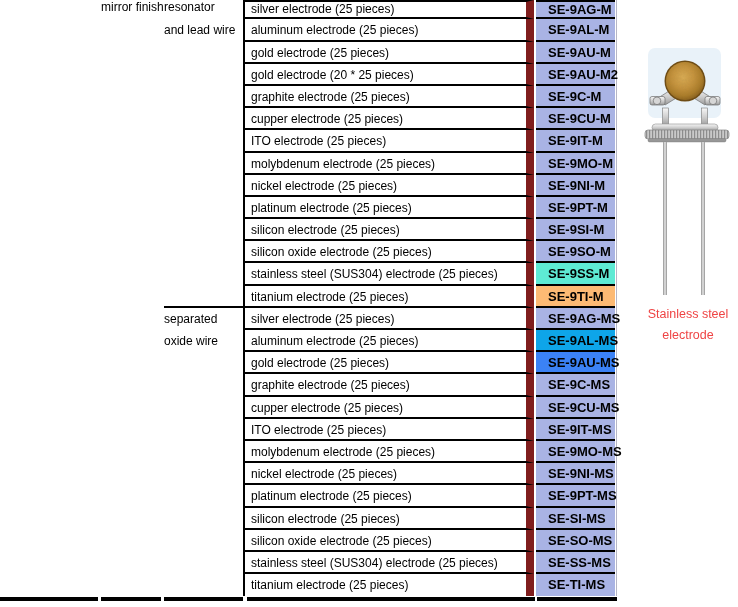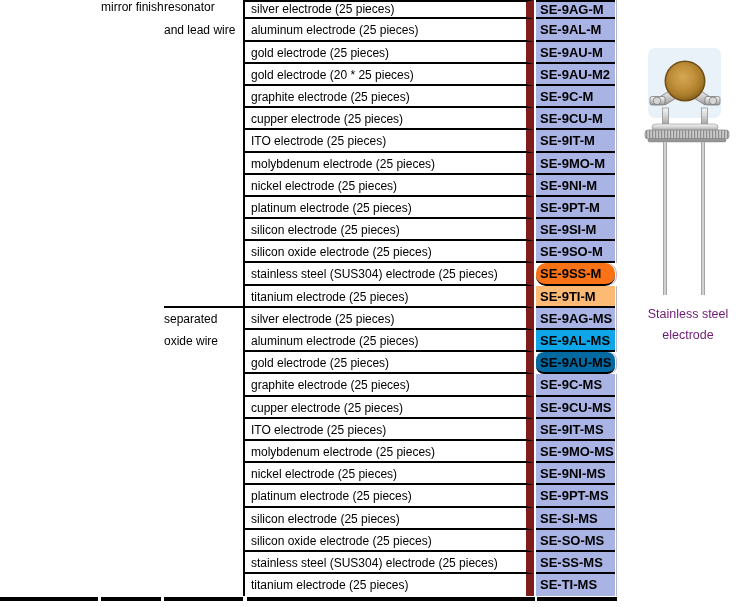--- a/index.html
+++ b/index.html
@@ -15,21 +15,21 @@
   .c{box-sizing:border-box;line-height:13px;}
   .c1{width:98px;margin-right:3px;}
   .c2{width:60px;margin-right:3px;font-size:12px;padding-top:5px;white-space:nowrap;}
   .c3{width:79px;font-size:12px;padding-top:5px;white-space:nowrap;}
   .c4{
     width:291px;font-size:12px;padding:5px 0 0 6px;white-space:nowrap;overflow:hidden;
     border-left:2px solid #000;border-right:8px solid #7f1d1d;border-bottom:2px solid #000;
     margin-right:2px;background:#fff;
   }
   .c5{
-    width:79px;font-size:13px;font-weight:bold;padding:4px 0 0 4px;white-space:nowrap;
+    width:79px;font-size:13px;font-weight:bold;padding:4px 0 0 12px;white-space:nowrap;
     background:#a9b3e4;border-bottom:2px solid #000;
     box-shadow:1px 0 0 #ffffff,2px 0 0 #b6b6c6;
   }
   .row.first .c2,.row.first .c3{padding-top:1px;}
   .row.first .c4{padding-top:1px;border-top:2px solid #000;}
   .row.first .c5{padding-top:1px;border-top:2px solid #000;}
   .row.section-end .c3{border-bottom:2px solid #000;}
   .row.last .c4,.row.last .c5{border-bottom:none;}
   
   .bottom-line{position:absolute;left:0;top:596.5px;height:4px;display:flex;}
@@ -145,21 +145,21 @@
     <div class="c c3"></div>
     <div class="c c4">silicon oxide electrode (25 pieces)</div>
     <div class="c c5" style="background: rgb(169, 179, 228);">SE-9SO-M</div>
   </div>
 
   <div class="row">
     <div class="c c1"></div>
     <div class="c c2"></div>
     <div class="c c3"></div>
     <div class="c c4">stainless steel (SUS304) electrode (25 pieces)</div>
-    <div class="c c5" style="background: #f97316; border-radius: 10px;">SE-9SS-M</div>
+    <div class="c c5" style="background: #5eead4;">SE-9SS-M</div>
   </div>
 
   <div class="row section-end">
     <div class="c c1"></div>
     <div class="c c2"></div>
     <div class="c c3"></div>
     <div class="c c4">titanium electrode (25 pieces)</div>
     <div class="c c5" style="background: #fdba74;">SE-9TI-M</div>
   </div>
 
@@ -177,21 +177,21 @@
     <div class="c c3">oxide wire</div>
     <div class="c c4">aluminum electrode (25 pieces)</div>
     <div class="c c5" style="background: #0ea5e9;">SE-9AL-MS</div>
   </div>
 
   <div class="row">
     <div class="c c1"></div>
     <div class="c c2"></div>
     <div class="c c3"></div>
     <div class="c c4">gold electrode (25 pieces)</div>
-    <div class="c c5" style="background: #0369a1; border-radius: 8px;">SE-9AU-MS</div>
+    <div class="c c5" style="background: #3b82f6;">SE-9AU-MS</div>
   </div>
 
   <div class="row">
     <div class="c c1"></div>
     <div class="c c2"></div>
     <div class="c c3"></div>
     <div class="c c4">graphite electrode (25 pieces)</div>
     <div class="c c5" style="background: rgb(169, 179, 228);">SE-9C-MS</div>
   </div>
 
@@ -341,16 +341,16 @@
       <rect x="8" y="100.5" width="78" height="3.5" rx="1.6" fill="#979797" stroke="#767676" stroke-width="0.4"></rect>
     </g>
 
     <g>
       <rect x="23" y="104" width="4" height="153" fill="url(#leadG)"></rect>
       <rect x="61" y="104" width="4" height="153" fill="url(#leadG)"></rect>
     </g>
   </svg>
 </div>
 
-<div class="caption" style="color: #701a75;">
+<div class="caption" style="color: #ef4444;">
   <div>Stainless steel</div>
   <div>electrode</div>
 </div>
 
 </body></html>

